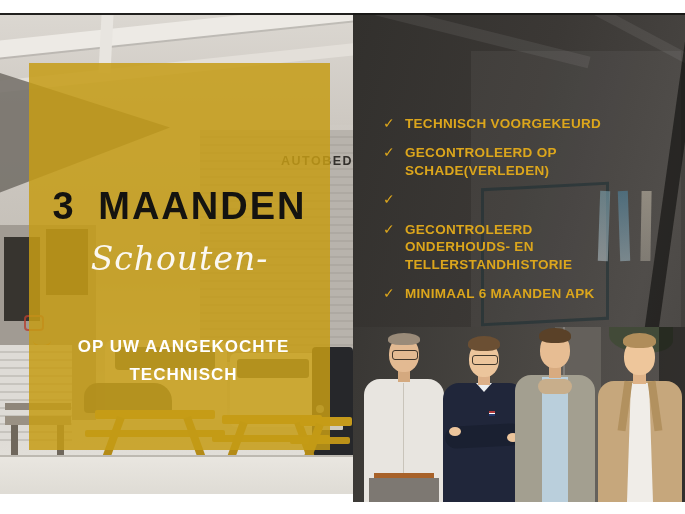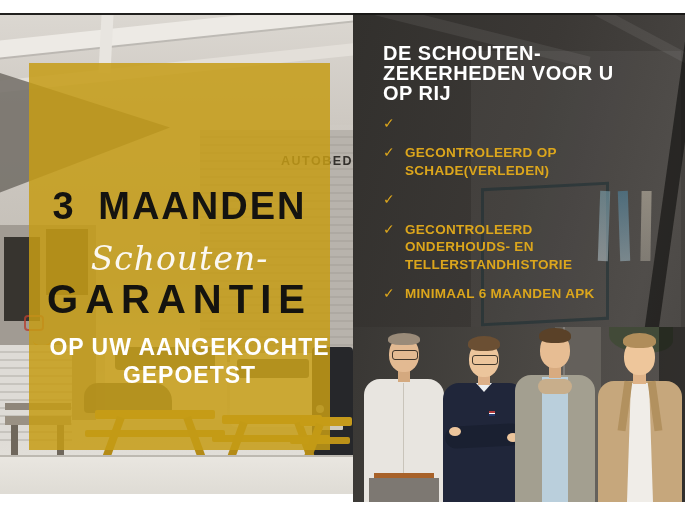--- a/index.html
+++ b/index.html
@@ -50,21 +50,21 @@
     background:linear-gradient(180deg,#e9e6e0, #dedbd4);border-top:2px solid #bdb9b1;}
 
   
   .gold-overlay{position:absolute;left:29px;top:48px;width:301px;height:387px;background:rgba(198,156,21,.85);z-index:5;}
   .left-text{position:absolute;left:29px;top:48px;width:301px;height:387px;z-index:6;text-align:center;}
   .kicker{position:absolute;left:0;top:64px;width:100%;color:#ffffff;font-weight:800;font-size:21px;letter-spacing:2px;}
   .duration{position:absolute;left:0;top:122px;width:100%;color:#141310;font-weight:800;font-size:38px;letter-spacing:2px;word-spacing:10px;}
   .script-word{position:absolute;left:0;top:176px;width:100%;color:#fbf8f2;font-family:"DejaVu Serif",serif;
     font-style:italic;font-size:33px;font-weight:500;letter-spacing:1px;}
   .headline{position:absolute;left:0;top:214px;width:100%;color:#14130f;font-weight:800;font-size:40px;letter-spacing:7px;}
-  .subtitle{position:absolute;left:10px;top:270px;width:100%;color:#ffffff;font-weight:800;font-size:23px;line-height:28px;letter-spacing:1px;}
+  .subtitle{position:absolute;left:4px;top:270px;width:100%;color:#ffffff;font-weight:800;font-size:17px;line-height:28px;letter-spacing:1px;}
   .disclaimer{position:absolute;left:0;top:350px;width:100%;color:#1b1a16;font-size:11.8px;white-space:nowrap;}
 
   
   .right-panel{position:absolute;left:353px;top:13px;width:332px;height:487px;overflow:hidden;
     background:linear-gradient(105deg,#32302d 0%,#3b3835 40%,#454闂241 0%);
     background:linear-gradient(105deg,#32302d 0%,#3b3835 45%,#474441 78%,#3f3c39 100%);
     border-top:2px solid #191816;}
   .rp-beam{position:absolute;background:rgba(255,255,255,.07);}
   .rp-beam.r1{left:-20px;top:10px;width:260px;height:12px;transform:rotate(14deg);}
   .rp-beam.r2{left:120px;top:-6px;width:260px;height:10px;transform:rotate(28deg);}
@@ -193,47 +193,42 @@
       <div class="seat"></div>
       <div class="leg" style="left:6px;"></div>
       <div class="leg" style="left:52px;"></div>
     </div>
     <div class="pavement"></div>
 
     <div class="gold-overlay"></div>
     <div class="left-text">
       <div class="duration">3 MAANDEN</div>
       <div class="script-word">Schouten-</div>
-      <div class="headline">GARANTIE</div>
       <div class="subtitle">
         <span>OP UW AANGEKOCHTE</span><br>
-        <span>GEPOETST</span>
+        <span>TECHNISCH</span>
       </div>
     </div>
   </div>
 
   <div class="right-panel">
     <div class="rp-beam r1"></div>
     <div class="rp-beam r2"></div>
     <div class="rp-wall"></div>
     <div class="rp-window"></div>
     <div class="flag f1"></div>
     <div class="flag f2"></div>
     <div class="flag f3"></div>
     <div class="rp-pole"></div>
 
-    <div class="rp-heading">
-      <span>DE SCHOUTEN-</span><br>
-      <span>ZEKERHEDEN VOOR U</span><br>
-      <span>OP RIJ</span>
-    </div>
 
     <ul class="checklist">
         <li>
           <span class="check">✓</span>
+          <span>TECHNISCH VOORGEKEURD</span>
         </li>
         <li>
           <span class="check">✓</span>
           <span>GECONTROLEERD OP SCHADE(VERLEDEN)</span>
         </li>
         <li>
           <span class="check">✓</span>
         </li>
         <li>
           <span class="check">✓</span>

